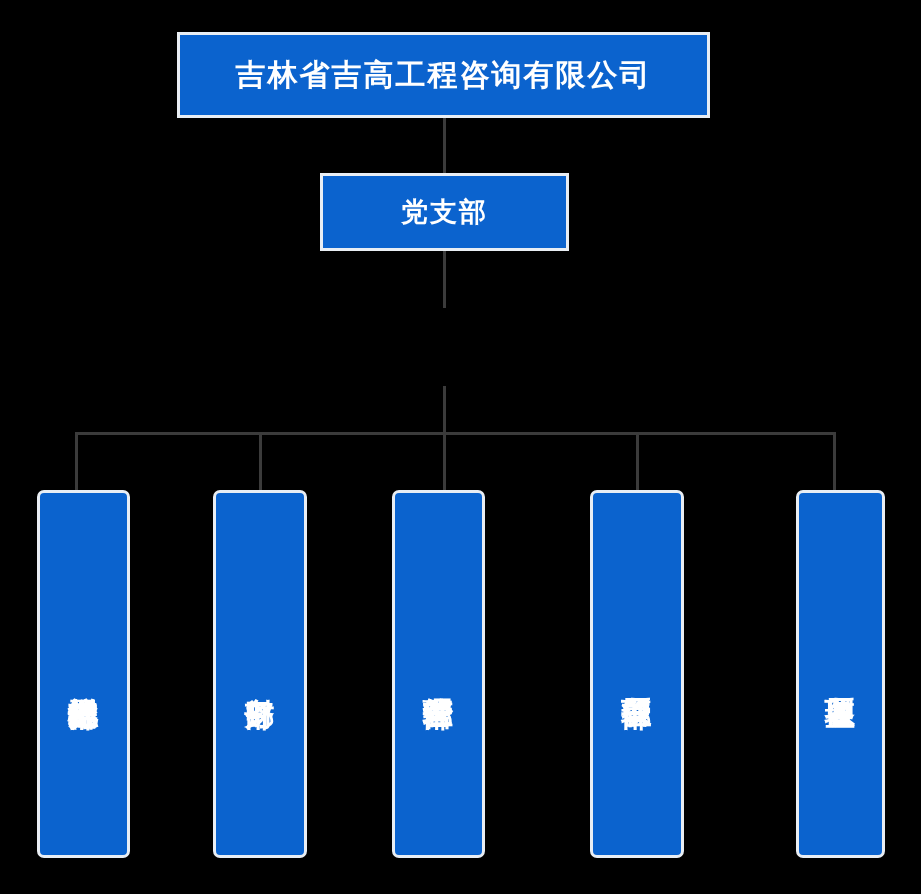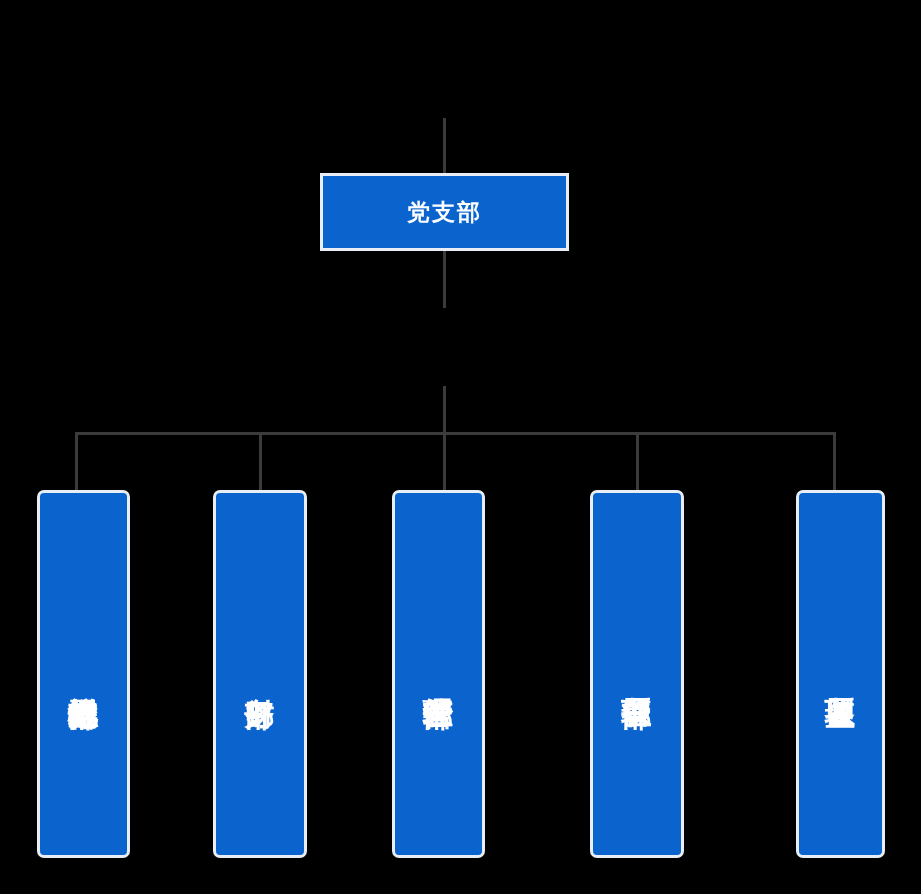--- a/index.html
+++ b/index.html
@@ -61,21 +61,21 @@
     height: 86px;
     font-size: 30px;
     letter-spacing: 2px;
   }
 
   
   .node-mid {
     left: 320px;
     width: 249px;
     height: 78px;
-    font-size: 23px;
+    font-size: 27px;
     letter-spacing: 2px;
   }
   #node-party  { top: 173px; }
   #node-leader { top: 308px; }
 
   
   .node-dept {
     top: 490px;
     height: 368px;
     border-radius: 7px;
@@ -116,20 +116,21 @@
 
     <div class="conn conn-h" style="left:75px; top:432px; width:761px;"></div>
 
     <div class="conn conn-v" style="left:75px; top:432px; height:58px;"></div>
     <div class="conn conn-v" style="left:259px; top:432px; height:58px;"></div>
     <div class="conn conn-v" style="left:443px; top:432px; height:58px;"></div>
     <div class="conn conn-v" style="left:636px; top:432px; height:58px;"></div>
     <div class="conn conn-v" style="left:833px; top:432px; height:58px;"></div>
   </div>
 
+  <div class="node node-root" id="node-root">吉林省吉高工程咨询有限公司</div>
 
   <div class="node node-mid" id="node-party">党支部</div>
 
 
   <div class="node node-dept" id="node-dept-0">
     <span class="vtext">综合党群纪检部</span>
   </div>
 
   <div class="node node-dept" id="node-dept-1">
     <span class="vtext">财务部</span>

